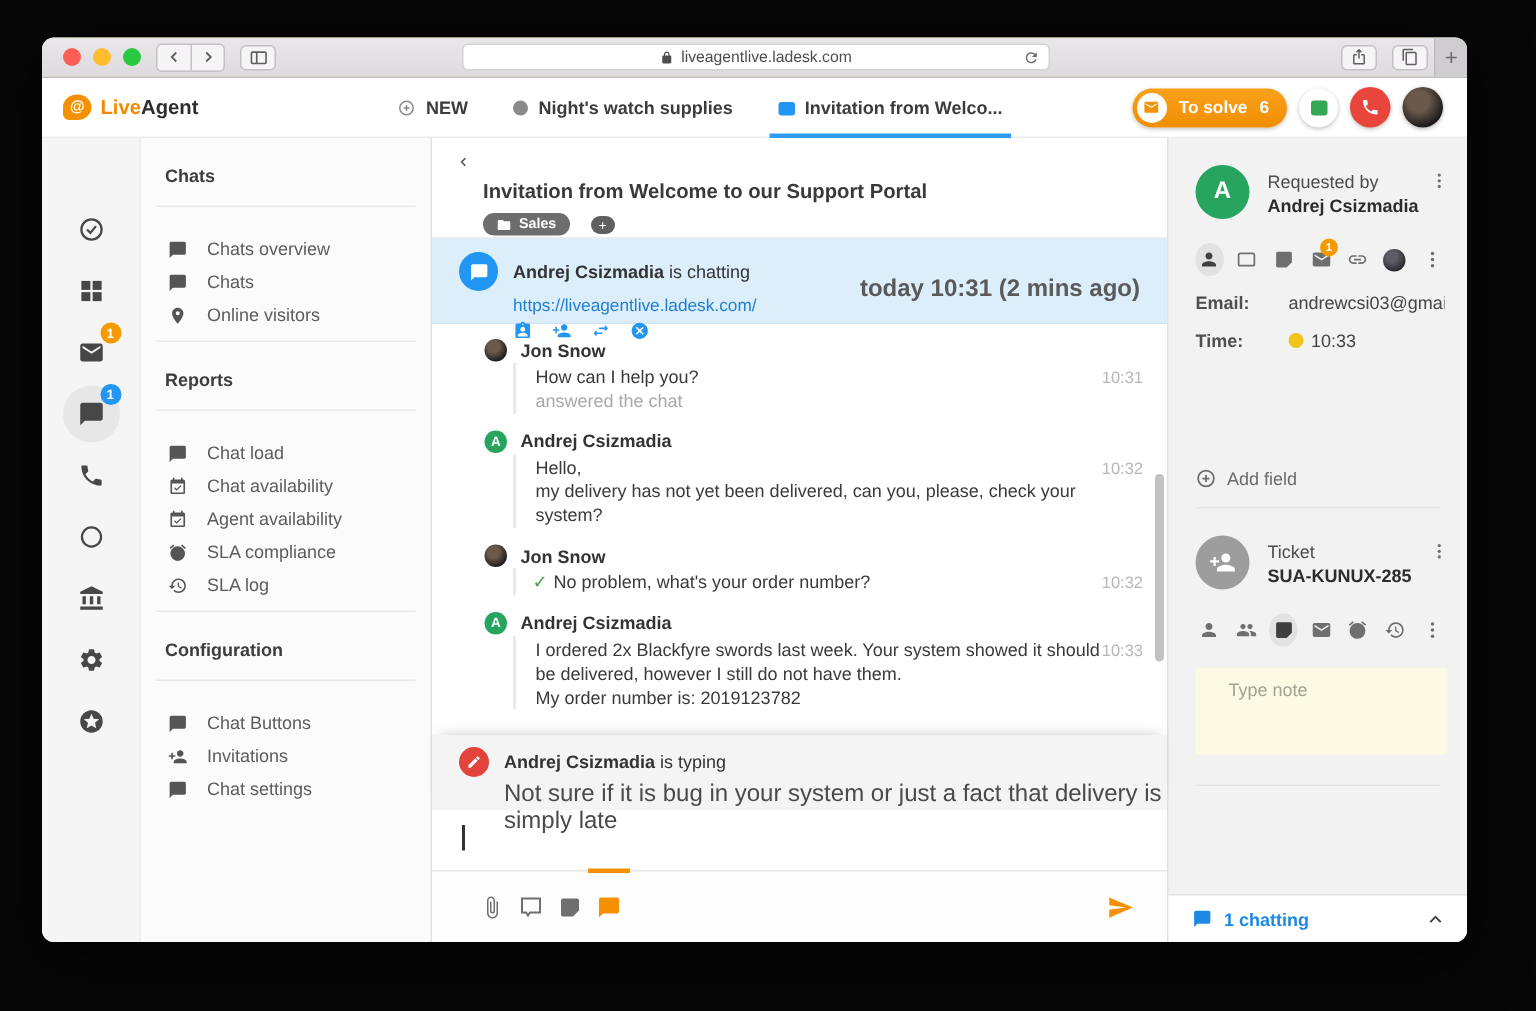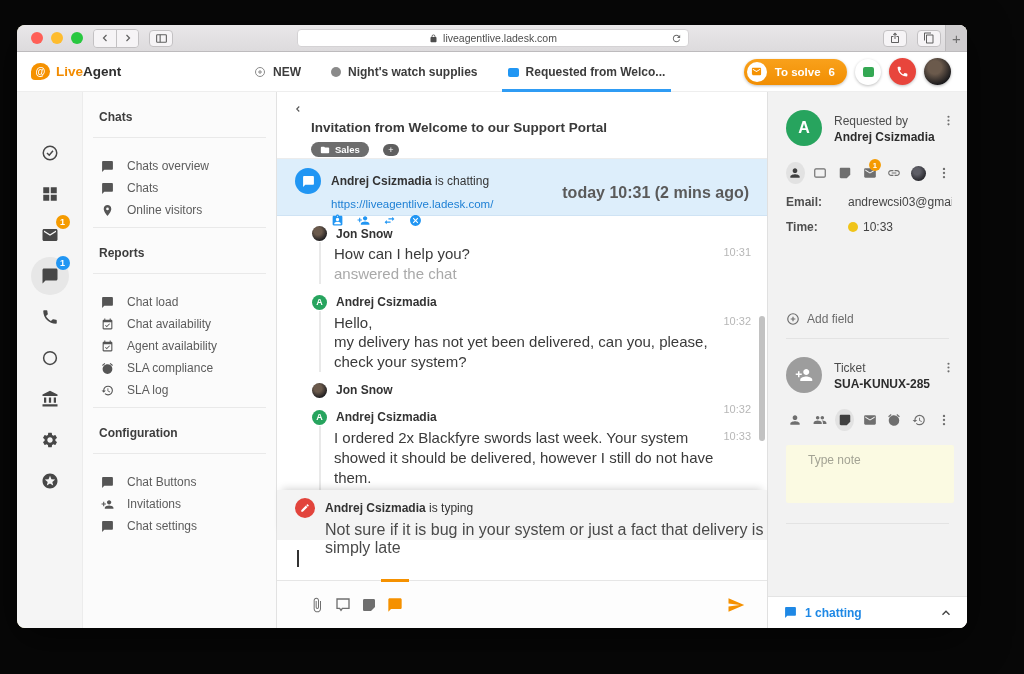--- a/index.html
+++ b/index.html
@@ -1,18 +1,18 @@
 <!DOCTYPE html>
 <html><head>
 <meta charset="utf-8">
 <style>
   * { margin:0; padding:0; box-sizing:border-box; }
   html,body { width:1024px; height:674px; background:#070707; font-family:"Liberation Sans","DejaVu Sans",sans-serif; overflow:hidden; }
 
-  .window { position:absolute; left:17px; top:25px; width:950px; height:603px; border-radius:8px; overflow:hidden; background:#fef9c3; box-shadow:0 10px 40px rgba(0,0,0,.6); }
+  .window { position:absolute; left:28px; top:25px; width:950px; height:603px; border-radius:8px; overflow:hidden; background:#fef9c3; box-shadow:0 10px 40px rgba(0,0,0,.6); }
 
   
   .chrome { position:relative; height:27px; background:linear-gradient(#e9e7e9,#dddbdd); border-bottom:1px solid #bdbbbd; display:flex; align-items:center; padding:0 8px; }
   .lights { display:flex; gap:8px; margin:0 10px 0 6px; }
   .light { width:12px; height:12px; border-radius:50%; }
   .l-red{background:#ff5f57;} .l-yel{background:#febc2e;} .l-grn{background:#28c840;}
   .navbtns { display:flex; border:1px solid #c3c1c3; border-radius:4px; overflow:hidden; margin-right:10px; }
   .navbtn { width:22px; height:17px; background:#f6f4f6; display:flex; align-items:center; justify-content:center; color:#5f5f5f; }
   .navbtn + .navbtn { border-left:1px solid #c3c1c3; }
   .chromebtn { width:24px; height:17px; border:1px solid #c3c1c3; border-radius:4px; background:#f6f4f6; display:flex; align-items:center; justify-content:center; color:#5f5f5f; }
@@ -78,21 +78,21 @@
   .banner-time { position:absolute; right:18px; top:26px; font-size:16px; color:#5a5a5a;font-weight:bold; }
 
   
   .messages { flex:1; position:relative; overflow:hidden; padding-top:6px; }
   .msg { position:relative; padding:3px 40px 7px 35px; }
   .msg-head { display:flex; align-items:center; gap:9px; height:17px; }
   .msg-avatar { width:15px; height:15px; border-radius:50%; flex:none; }
   .av-photo { background:radial-gradient(circle at 40% 35%, #6b5a4c 0 28%, #1a1a1d 75%); }
   .av-letter { background:#27a45e; color:#fff; font-size:9px; font-weight:bold; display:flex; align-items:center; justify-content:center; }
   .msg-author { font-size:12px; font-weight:bold; color:#333; }
-  .msg-body { margin-left:7px; border-left:2px solid #e9e9e9; padding:2px 0 0 13px; font-size:15px; color:#3a3a3a; line-height:1.32; }
+  .msg-body { margin-left:19px; border-left:2px solid #e9e9e9; padding:2px 0 0 13px; font-size:12px; color:#3a3a3a; line-height:1.32; }
   .msg-meta { color:#a9a9a9; }
   .msg-check { color:#43a047; font-weight:bold; margin:0 4px 0 -2px; }
   .msg-time { position:absolute; right:16px; top:24px; font-size:11px; color:#b7b7b7; }
   .scrollthumb { position:absolute; right:2px; top:100px; width:6px; height:125px; border-radius:3px; background:#c2c2c2; }
 
   
   .typing { height:50px; background:#f4f4f4; box-shadow:0 -6px 8px -5px rgba(0,0,0,.18); position:relative; padding:8px 0 0 18px; z-index:2; }
   .typing-head { display:flex; align-items:center; gap:10px; }
   .typing-avatar { width:20px; height:20px; border-radius:50%; background:#e2443c; color:#fff; display:flex; align-items:center; justify-content:center; }
   .typing-name { font-size:12px; color:#333; }
@@ -200,21 +200,21 @@
             <path d="M12 8v8M8 12h8" stroke="#8a8a8a" stroke-width="2"></path>
           </svg>
           <span>NEW</span>
         </div>
         <div class="ttab">
           <span class="dot"></span>
           <span>Night's watch supplies</span>
         </div>
         <div class="ttab active">
           <span class="bluechat"></span>
-          <span>Requested from Welco...</span>
+          <span>Invitation from Welco...</span>
         </div>
       </div>
     <div class="appbar-actions">
       <div class="tosolve">
         <span class="env">
             <svg class="ic" width="11" height="11" viewBox="0 0 24 24">
               <path fill="currentColor" d="M20 4H4c-1.1 0-2 .9-2 2v12c0 1.1.9 2 2 2h16c1.1 0 2-.9 2-2V6c0-1.1-.9-2-2-2zm0 4l-8 5-8-5V6l8 5 8-5v2z"></path>
             </svg>
           </span>
         <span>To solve</span>
@@ -447,20 +447,23 @@
               <div>Hello,</div>
               <div>my delivery has not yet been delivered, can you, please, check your system?</div>
             </div>
             <span class="msg-time">10:32</span>
           </div>
           <div class="msg">
             <div class="msg-head">
               <span class="msg-avatar av-photo"></span>
               <span class="msg-author">Jon Snow</span>
             </div>
+            <div class="msg-body">
+              <div><span class="msg-check">✓</span>No problem, what's your order number?</div>
+            </div>
             <span class="msg-time">10:32</span>
           </div>
           <div class="msg">
             <div class="msg-head">
               <span class="msg-avatar av-letter">A</span>
               <span class="msg-author">Andrej Csizmadia</span>
             </div>
             <div class="msg-body">
               <div>I ordered 2x Blackfyre swords last week. Your system showed it should be delivered, however I still do not have them.</div>
               <div>My order number is: 2019123782</div>

